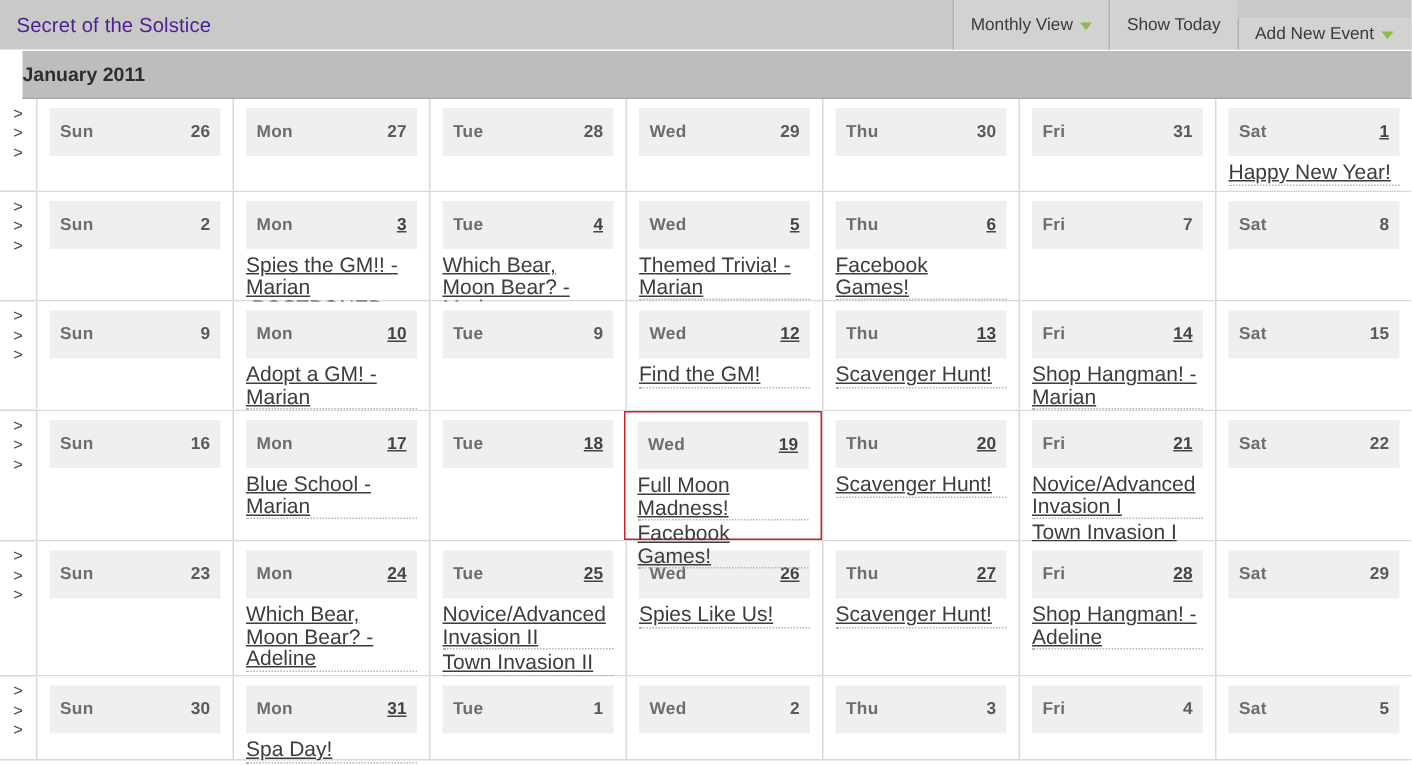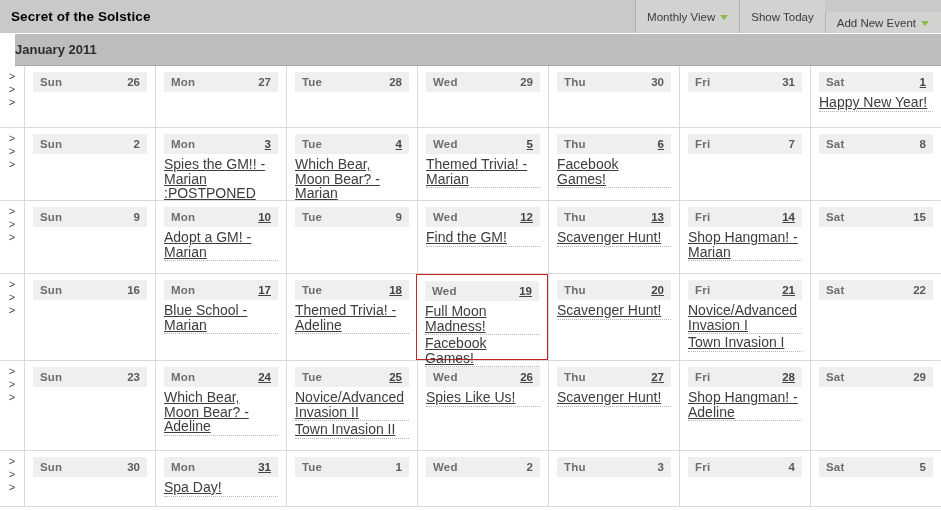--- a/index.html
+++ b/index.html
@@ -27,22 +27,22 @@
     height: 34px;
     background: #c9c9c7;
     border-bottom: 1px solid #ffffff;
     display: flex;
     align-items: stretch;
     justify-content: space-between;
     box-sizing: border-box;
   }
   .titlebar-title {
     font-size: 13.5px;
-    font-weight: bold;
-    color: #000000;
+    font-weight: normal;
+    color: #4c1d95;
     display: flex;
     align-items: center;
     padding-left: 11px;
     letter-spacing: 0.1px;
   }
   .toolbar {
     display: flex;
     align-items: stretch;
   }
   .toolbar-btn {
@@ -133,21 +133,21 @@
   }
   .day-cell.today {
     border: 1px solid #cc2222;
     border-bottom: 1px solid #cc2222;
     margin-left: -1px;
     z-index: 3;
   }
 
   .day-head {
     background: #efefed;
-    height: 20px;
+    height: 32px;
     display: flex;
     align-items: center;
     justify-content: space-between;
     padding: 0 7px;
     box-sizing: border-box;
     margin: 0 0 3px 0;
     gap: 12px;
   }
   .dow {
     font-size: 11.5px;
@@ -442,25 +442,20 @@
             <div class="event">
               <span class="event-link">Blue School -Marian</span>
             </div>
           </div>
         </div>
         <div class="day-cell">
           <div class="day-head">
             <span class="dow">Tue</span>
             <span class="dnum link">18</span>
           </div>
-          <div class="events">
-            <div class="event">
-              <span class="event-link">Themed Trivia! -Adeline</span>
-            </div>
-          </div>
         </div>
         <div class="day-cell today">
           <div class="day-head">
             <span class="dow">Wed</span>
             <span class="dnum link">19</span>
           </div>
           <div class="events">
             <div class="event">
               <span class="event-link">Full Moon Madness!</span>
             </div>

